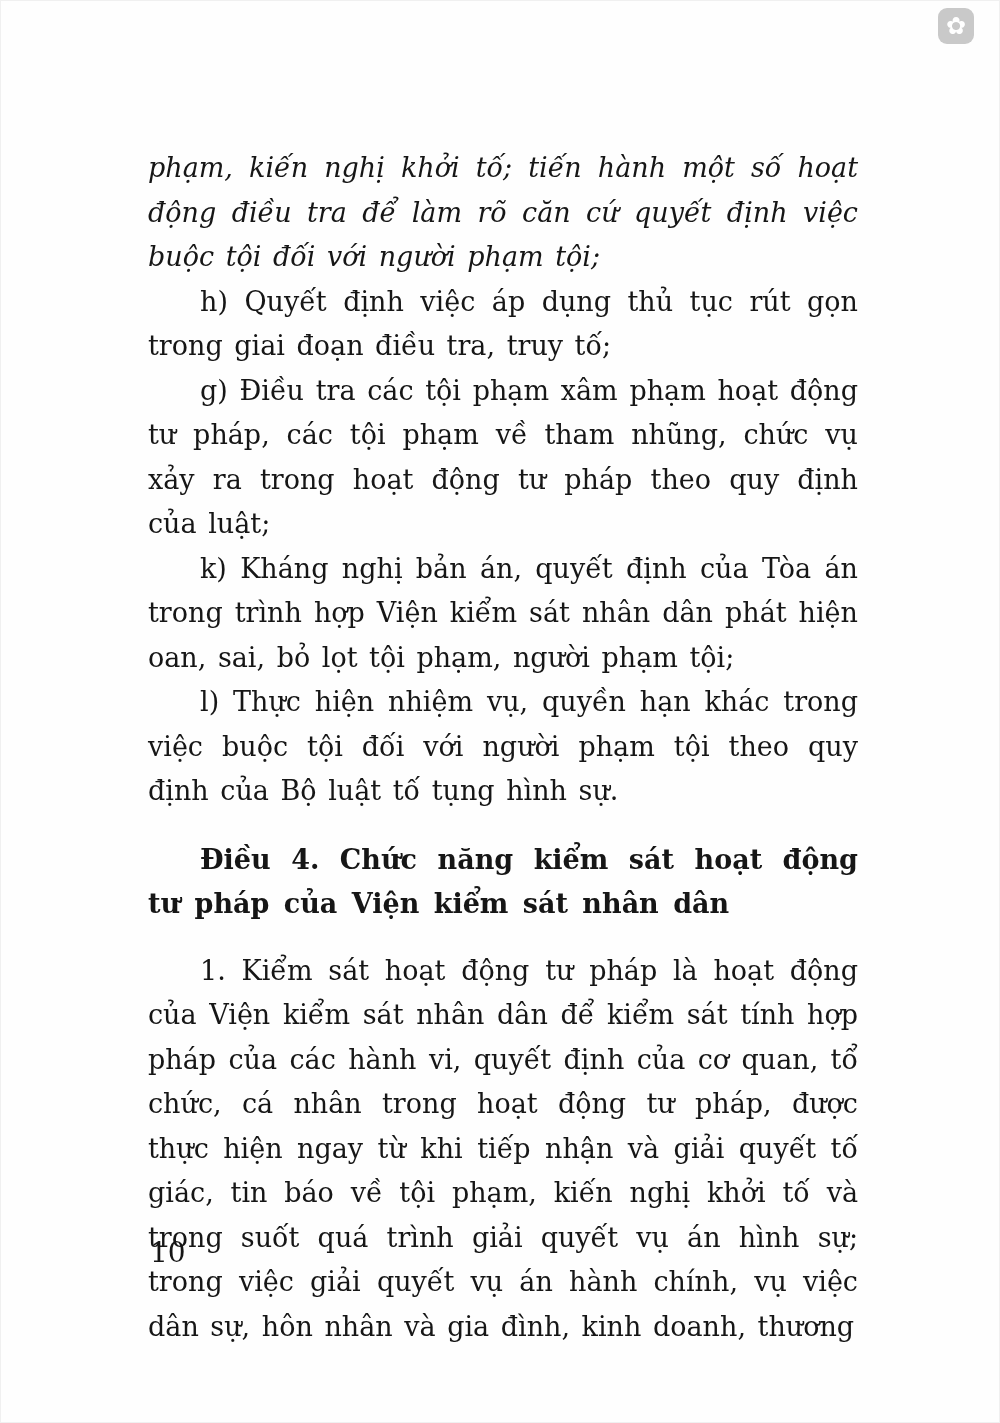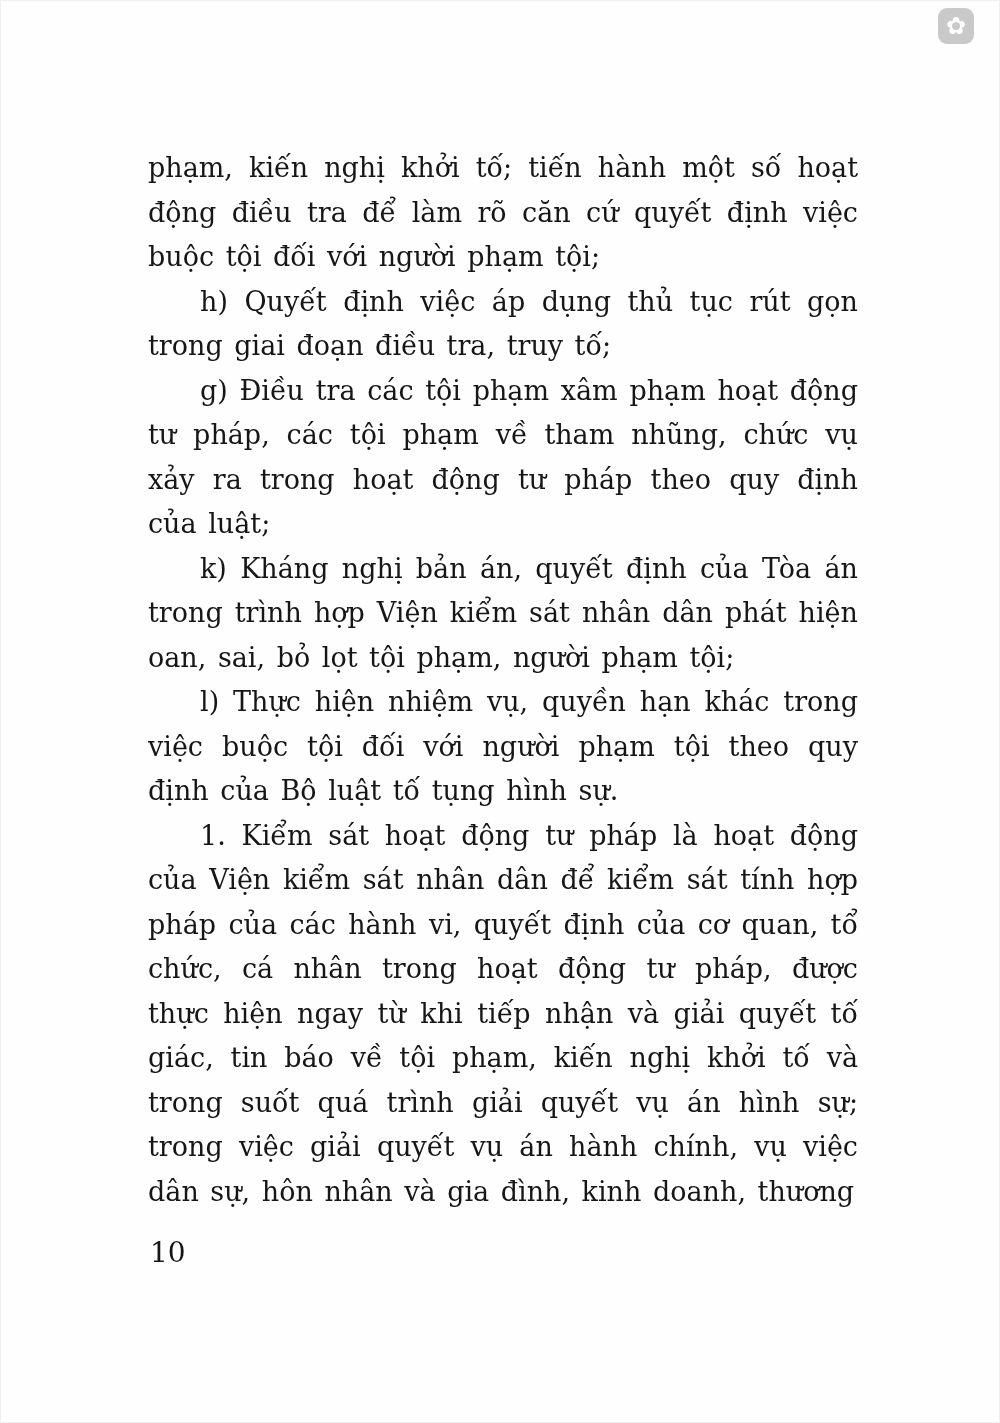--- a/index.html
+++ b/index.html
@@ -41,20 +41,21 @@
   .para {
     margin: 0;
     font-size: 27px;
     line-height: 44.5px;
     text-align: justify;
     text-indent: 52px;
     word-spacing: 3px;
   }
   .para.continuation {
     text-indent: 0;
+    font-style: italic;
   }
   .para.heading {
     font-weight: bold;
     margin-top: 24px;
     margin-bottom: 22px;
     word-spacing: 5px;
   }
   .page-number {
     position: absolute;
     left: 150px;
@@ -75,19 +76,20 @@
 
     <p class="para">h) Quyết định việc áp dụng thủ tục rút gọn trong giai đoạn điều tra, truy tố;</p>
 
     <p class="para">g) Điều tra các tội phạm xâm phạm hoạt động tư pháp, các tội phạm về tham nhũng, chức vụ xảy ra trong hoạt động tư pháp theo quy định của luật;</p>
 
 
     <p class="para">k) Kháng nghị bản án, quyết định của Tòa án trong trình hợp Viện kiểm sát nhân dân phát hiện oan, sai, bỏ lọt tội phạm, người phạm tội;</p>
 
     <p class="para">l) Thực hiện nhiệm vụ, quyền hạn khác trong việc buộc tội đối với người phạm tội theo quy định của Bộ luật tố tụng hình sự.</p>
 
+    <p class="para heading">Điều 4. Chức năng kiểm sát hoạt động tư pháp của Viện kiểm sát nhân dân</p>
 
     <p class="para">1. Kiểm sát hoạt động tư pháp là hoạt động của Viện kiểm sát nhân dân để kiểm sát tính hợp pháp của các hành vi, quyết định của cơ quan, tổ chức, cá nhân trong hoạt động tư pháp, được thực hiện ngay từ khi tiếp nhận và giải quyết tố giác, tin báo về tội phạm, kiến nghị khởi tố và trong suốt quá trình giải quyết vụ án hình sự; trong việc giải quyết vụ án hành chính, vụ việc dân sự, hôn nhân và gia đình, kinh doanh, thương</p>
   </main>
 
   <div class="page-number">10</div>
 
 </div>
 
 </body></html>

